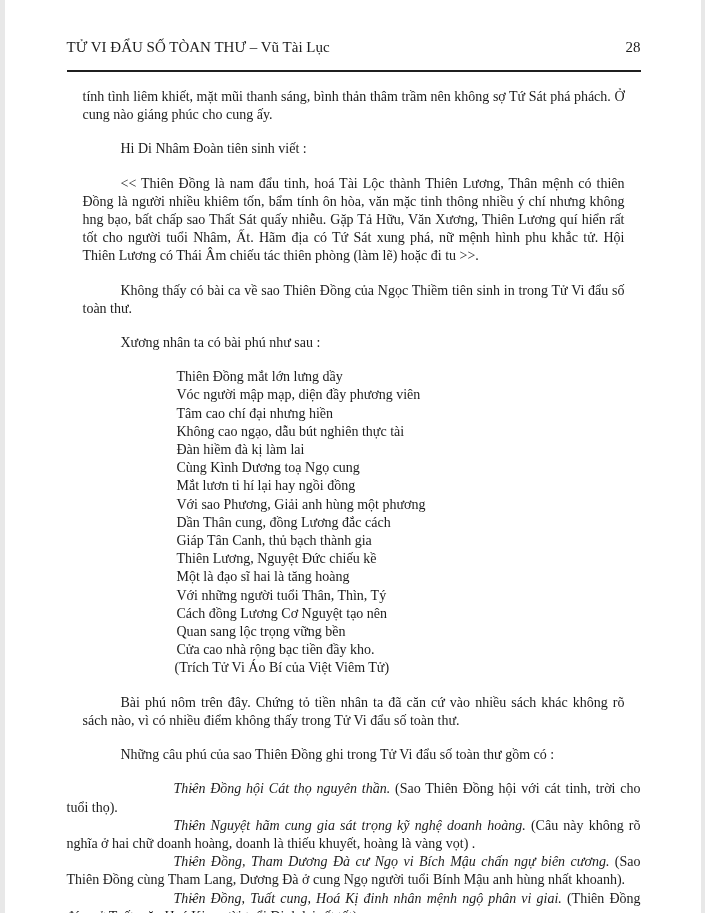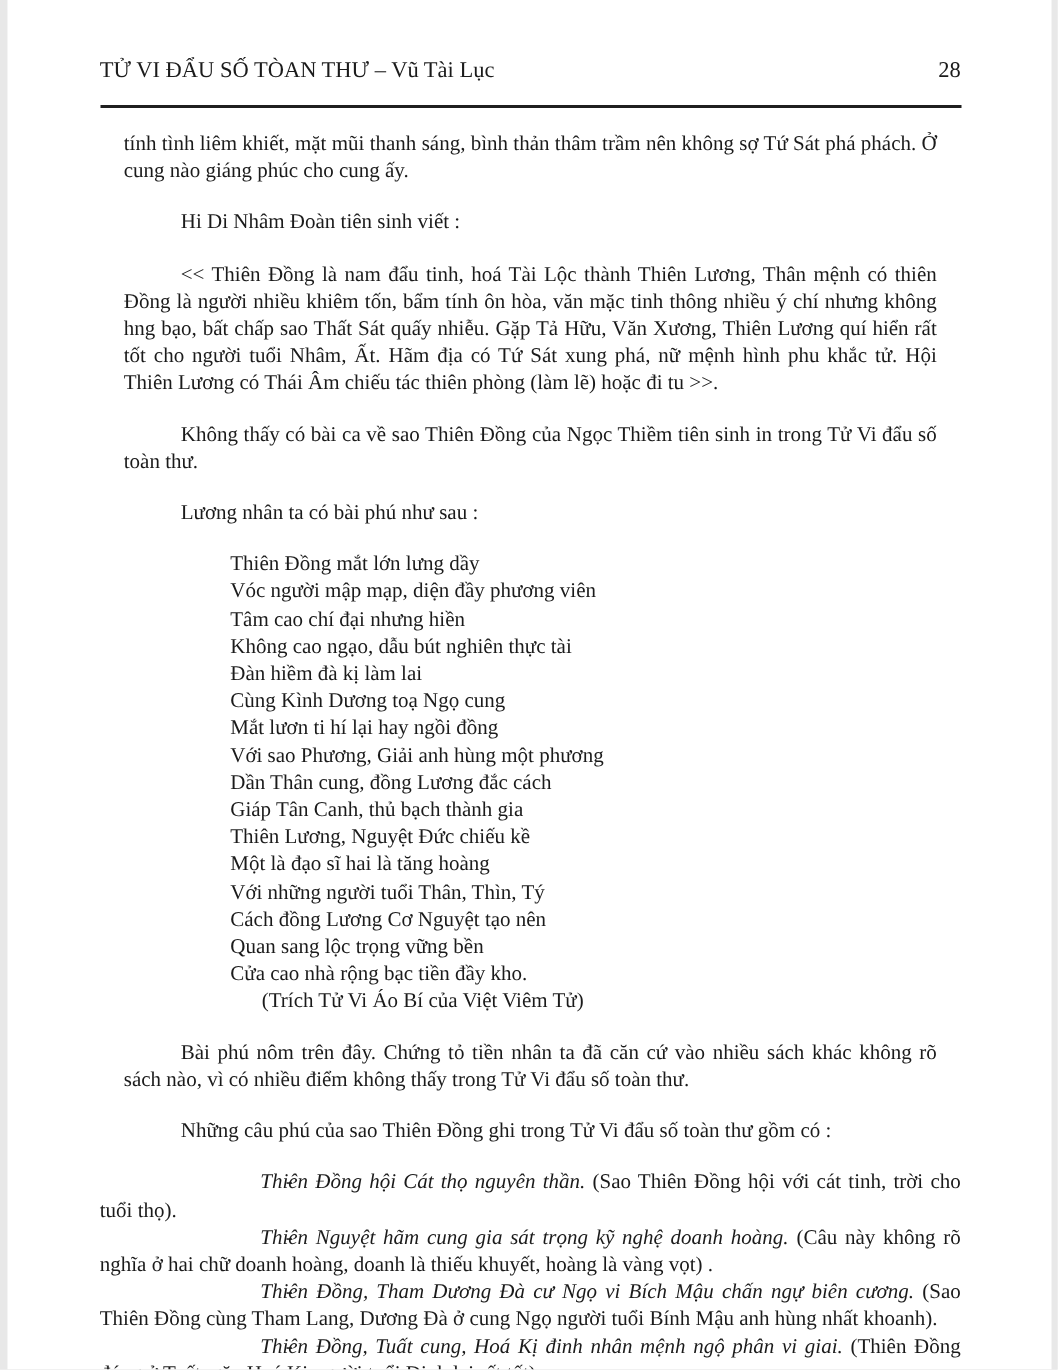--- a/index.html
+++ b/index.html
@@ -25,21 +25,21 @@
     line-height: 18px;
   }
   .rule {
     height: 2px;
     background: #1f1f1f;
     margin-top: 14px;
   }
   .bodytext { margin-top: 11px; text-align: justify; }
   .bodytext p { margin: 16px; text-indent: 38px; }
   .bodytext p.noindent { text-indent: 0; }
-  .poem-line { margin-left: 87px; }
+  .poem-line { margin-left: 110px; }
   .citation { margin-left: 108px; }
   .bullets { margin-top: 8px; }
   .bullet { text-indent: 62px; text-align: justify; }
   .dash { display: inline-block; width: 25px; font-style: normal; }
   .phrase { font-style: italic; margin-left: 20px; }
   .note { font-style: normal; }
 </style>
 </head>
 <body>
 
@@ -50,21 +50,21 @@
     <span>28</span>
   </div>
 
   <div class="rule"></div>
 
   <div class="bodytext">
     <p class="noindent">tính tình liêm khiết, mặt mũi thanh sáng, bình thản thâm trầm nên không sợ Tứ Sát phá phách. Ở cung nào giáng phúc cho cung ấy.</p>
     <p>Hi Di Nhâm Đoàn tiên sinh viết :</p>
     <p>&lt;&lt; Thiên Đồng là nam đẩu tinh, hoá Tài Lộc thành Thiên Lương, Thân mệnh có thiên Đồng là người nhiều khiêm tốn, bẩm tính ôn hòa, văn mặc tinh thông nhiều ý chí nhưng không hng bạo, bất chấp sao Thất Sát quấy nhiễu. Gặp Tả Hữu, Văn Xương, Thiên Lương quí hiển rất tốt cho người tuổi Nhâm, Ất. Hãm địa có Tứ Sát xung phá, nữ mệnh hình phu khắc tử. Hội Thiên Lương có Thái Âm chiếu tác thiên phòng (làm lẽ) hoặc đi tu &gt;&gt;.</p>
     <p>Không thấy có bài ca về sao Thiên Đồng của Ngọc Thiềm tiên sinh in trong Tử Vi đẩu số toàn thư.</p>
-    <p>Lương nhân ta có bài phú như sau :</p>
+    <p>Xương nhân ta có bài phú như sau :</p>
 
     <div class="poem">
         <div class="poem-line"><span>Thiên Đồng mắt lớn lưng dầy</span></div>
         <div class="poem-line"><span>Vóc người mập mạp, diện đầy phương viên</span></div>
         <div class="poem-line"><span>Tâm cao chí đại nhưng hiền</span></div>
         <div class="poem-line"><span>Không cao ngạo, dẫu bút nghiên thực tài</span></div>
         <div class="poem-line"><span>Đàn hiềm đà kị làm lai</span></div>
         <div class="poem-line"><span>Cùng Kình Dương toạ Ngọ cung</span></div>
         <div class="poem-line"><span>Mắt lươn ti hí lại hay ngồi đồng</span></div>
         <div class="poem-line"><span>Với sao Phương, Giải anh hùng một phương</span></div>

